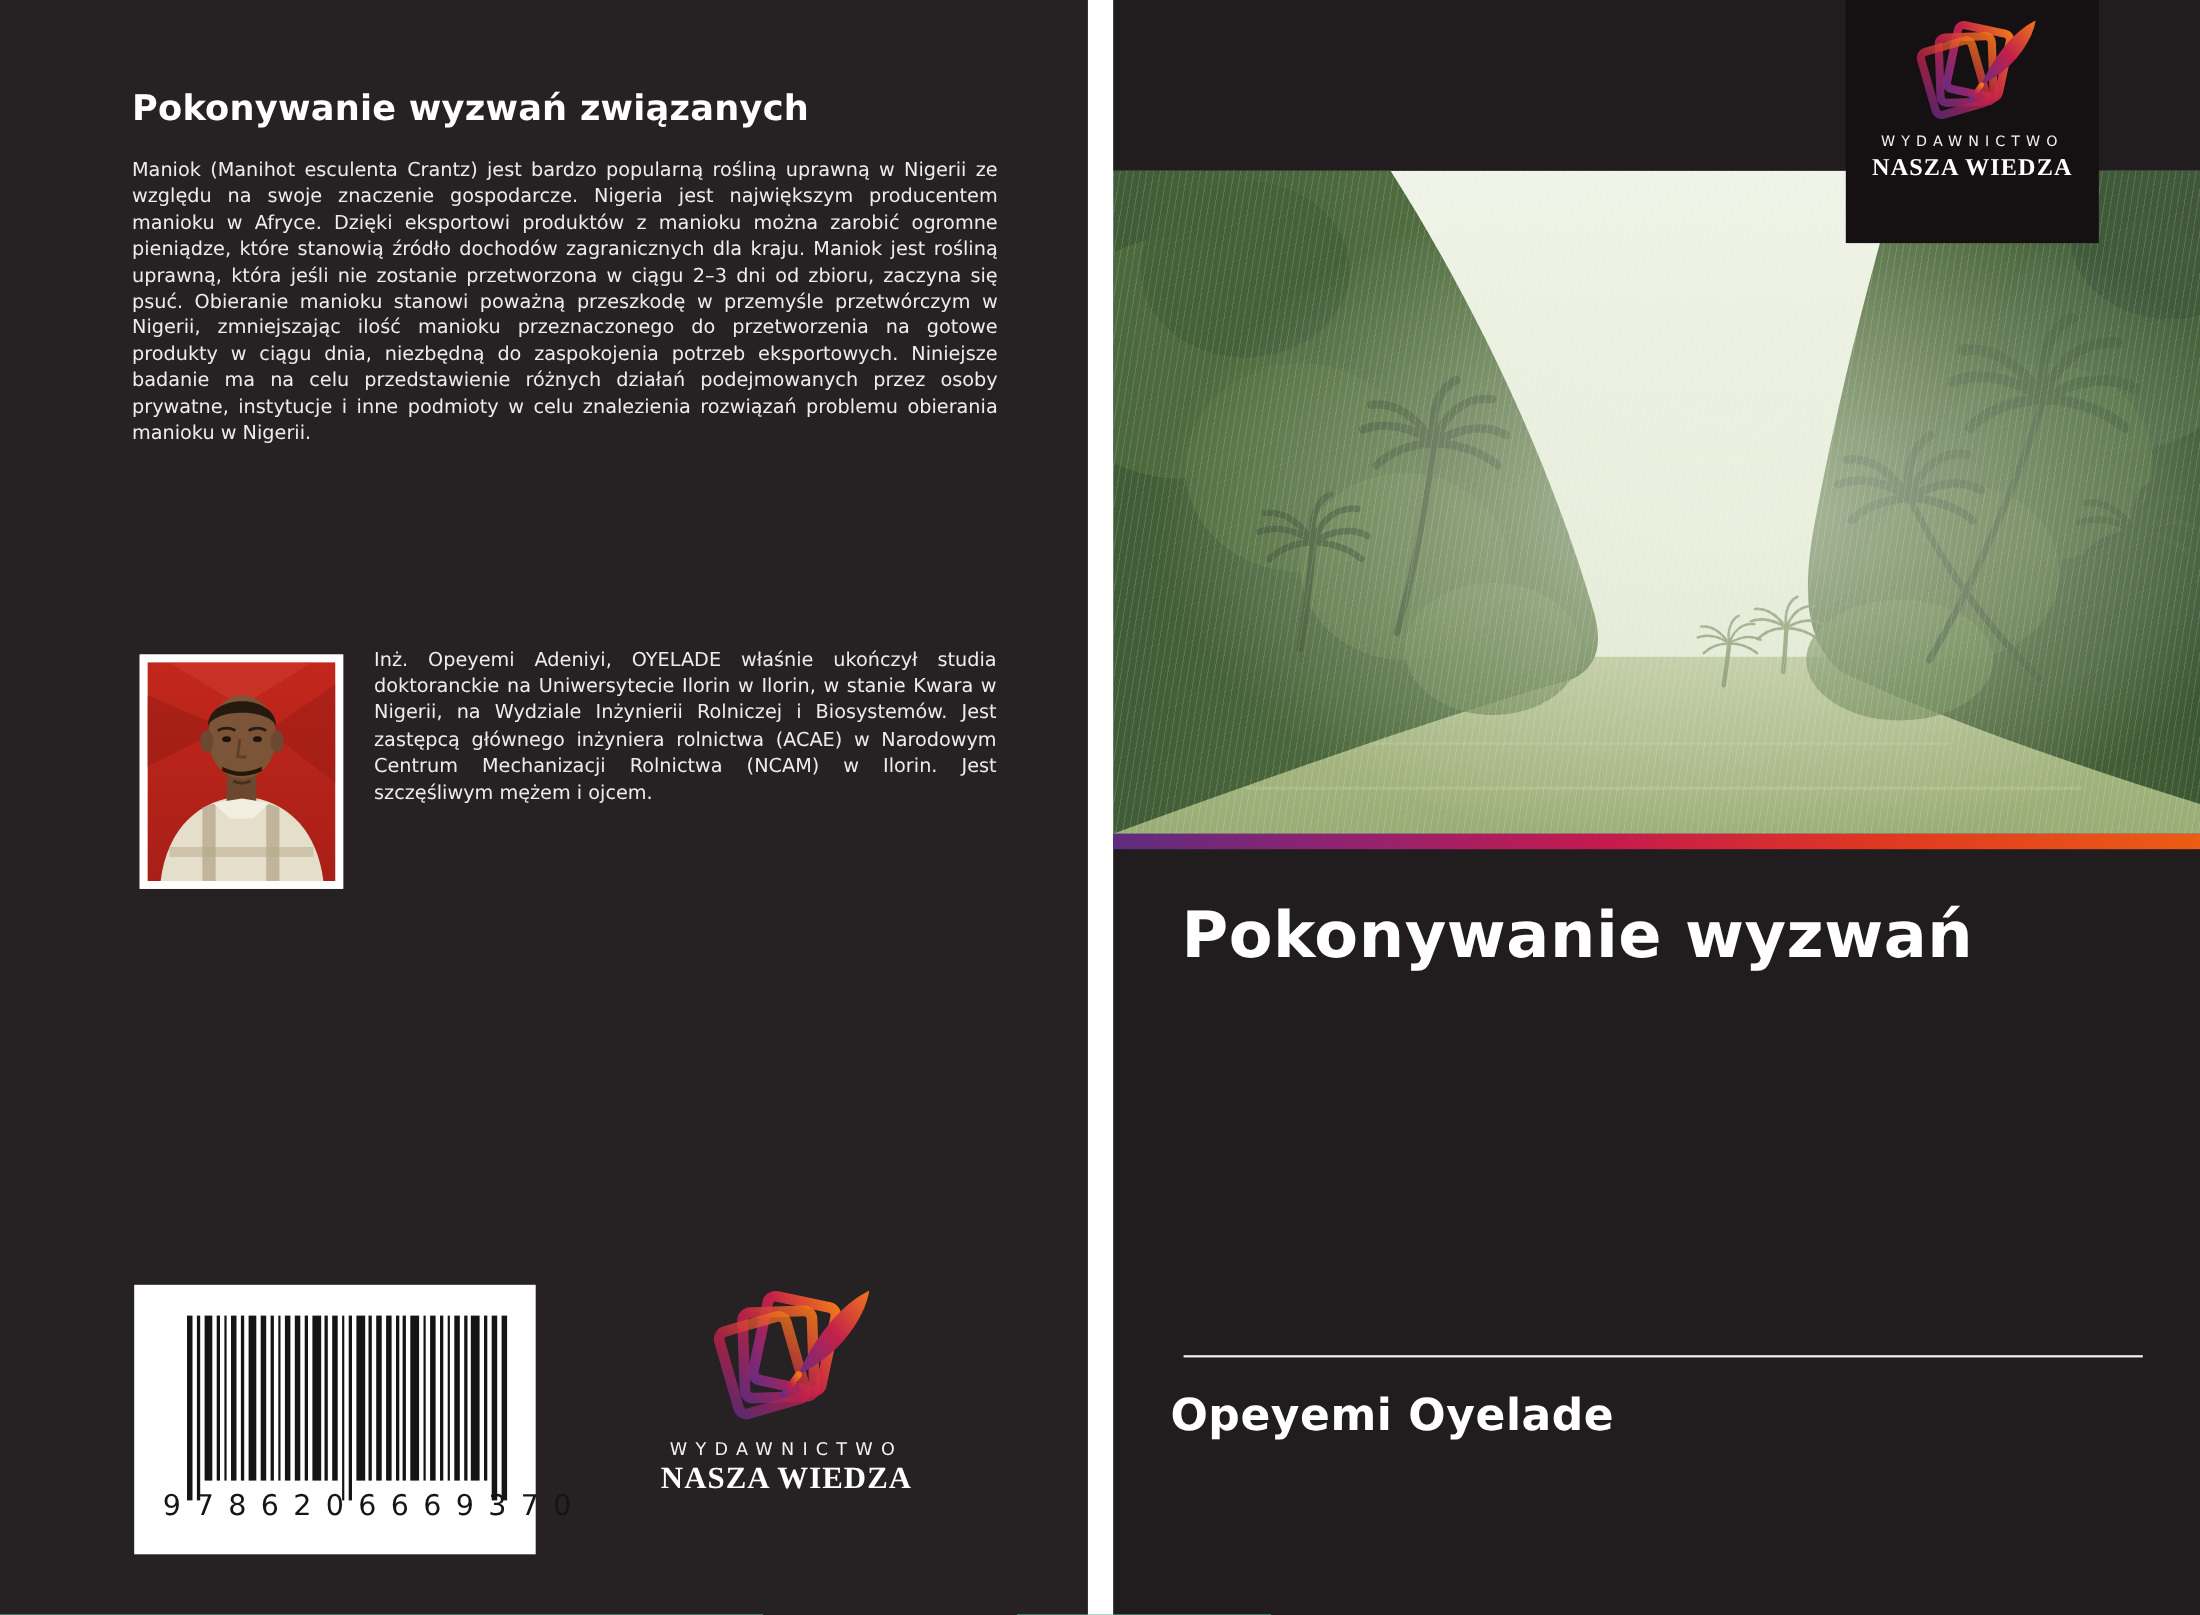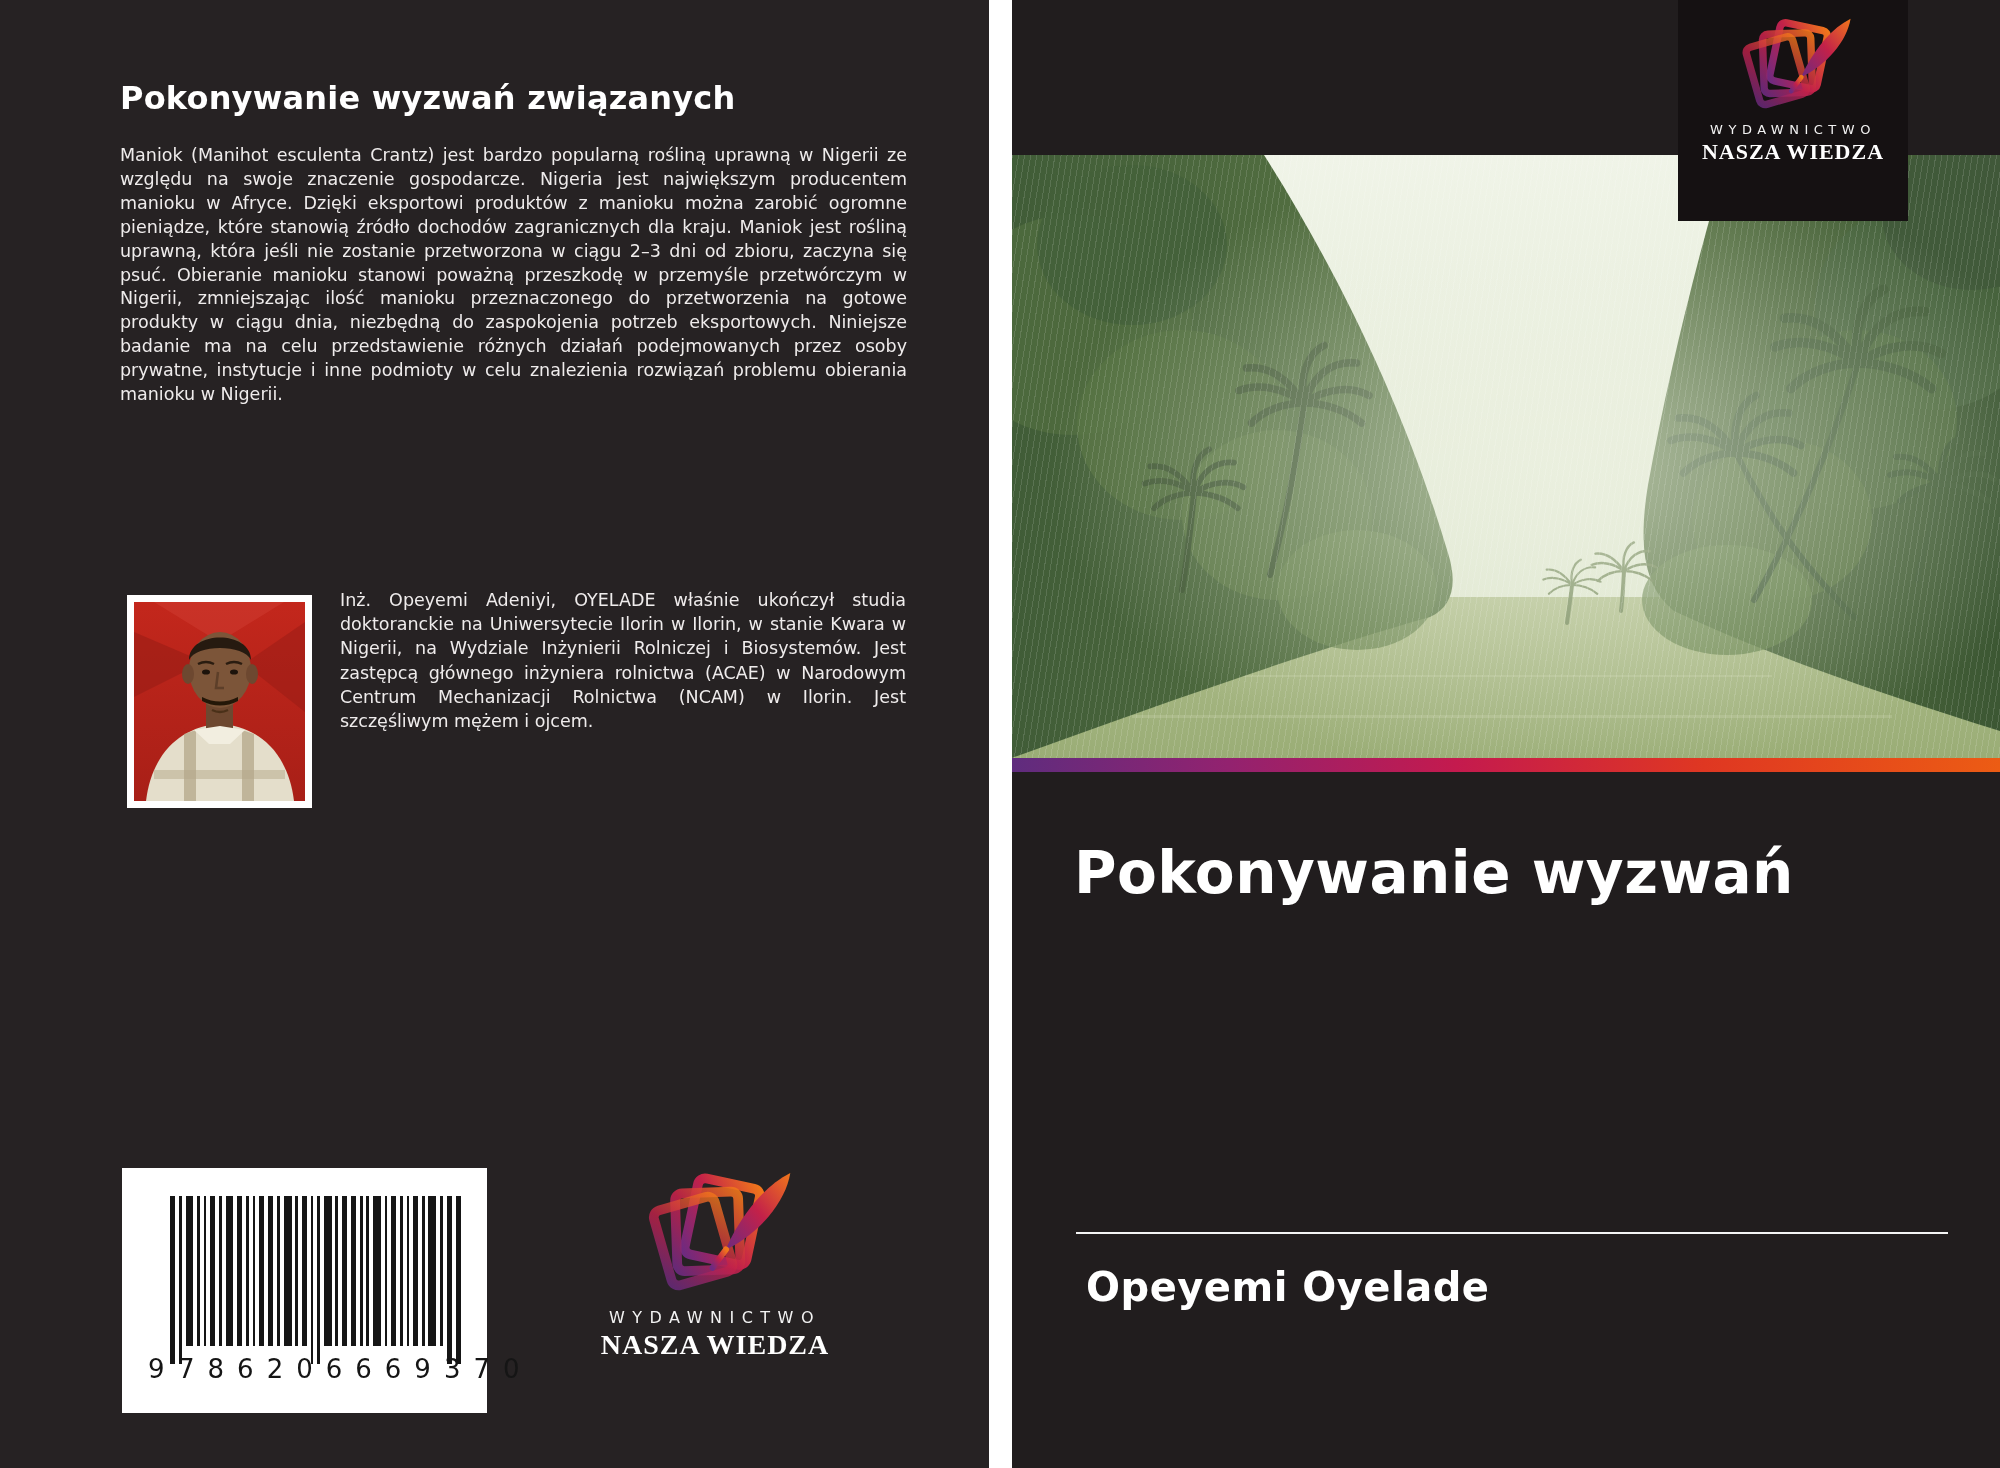--- a/index.html
+++ b/index.html
@@ -49,25 +49,25 @@
   .cover-photo svg{display:block;width:988px;height:603px;}
   .rain-overlay{position:absolute;inset:0;pointer-events:none;
      background:repeating-linear-gradient(99deg,rgba(255,255,255,.13) 0 1px,rgba(255,255,255,0) 1px 6px);}
   .accent-stripe{position:absolute;left:0;top:758px;width:988px;height:14px;
      background:linear-gradient(90deg,#5f2c7e 0%,#93226f 22%,#c41a4e 45%,#df3722 70%,#ec5c14 100%);}
   .logo-front{position:absolute;left:666px;top:0;width:230px;height:221px;background:#151112;
               box-sizing:border-box;padding-top:14px;}
   .logo-front svg.logo-icon{width:130px;height:104px;}
   .logo-front .logo-wyd{font-size:13px;letter-spacing:5.5px;margin-top:4px;}
   .logo-front .logo-nw{font-size:22px;}
-  .front-title{position:absolute;left:62px;top:841px;margin:0;color:#fff;width:900px;
+  .front-title{position:absolute;left:62px;top:818px;margin:0;color:#fff;width:900px;
                font-size:58px;font-weight:bold;line-height:64px;letter-spacing:.5px;}
   .front-title span{display:block;}
   .divider-rule{position:absolute;left:64px;top:1232px;width:872px;height:2px;background:#f4f4f4;}
-  .front-author{position:absolute;left:74px;top:1264px;margin:0;color:#fff;
+  .front-author{position:absolute;left:52px;top:1264px;margin:0;color:#fff;
                 font-size:40px;font-weight:bold;letter-spacing:.5px;text-align:right;}
 </style>
 </head>
 <body>
 
 <div class="book">
 
   <section class="back-cover">
 
     <h2 class="back-title">

